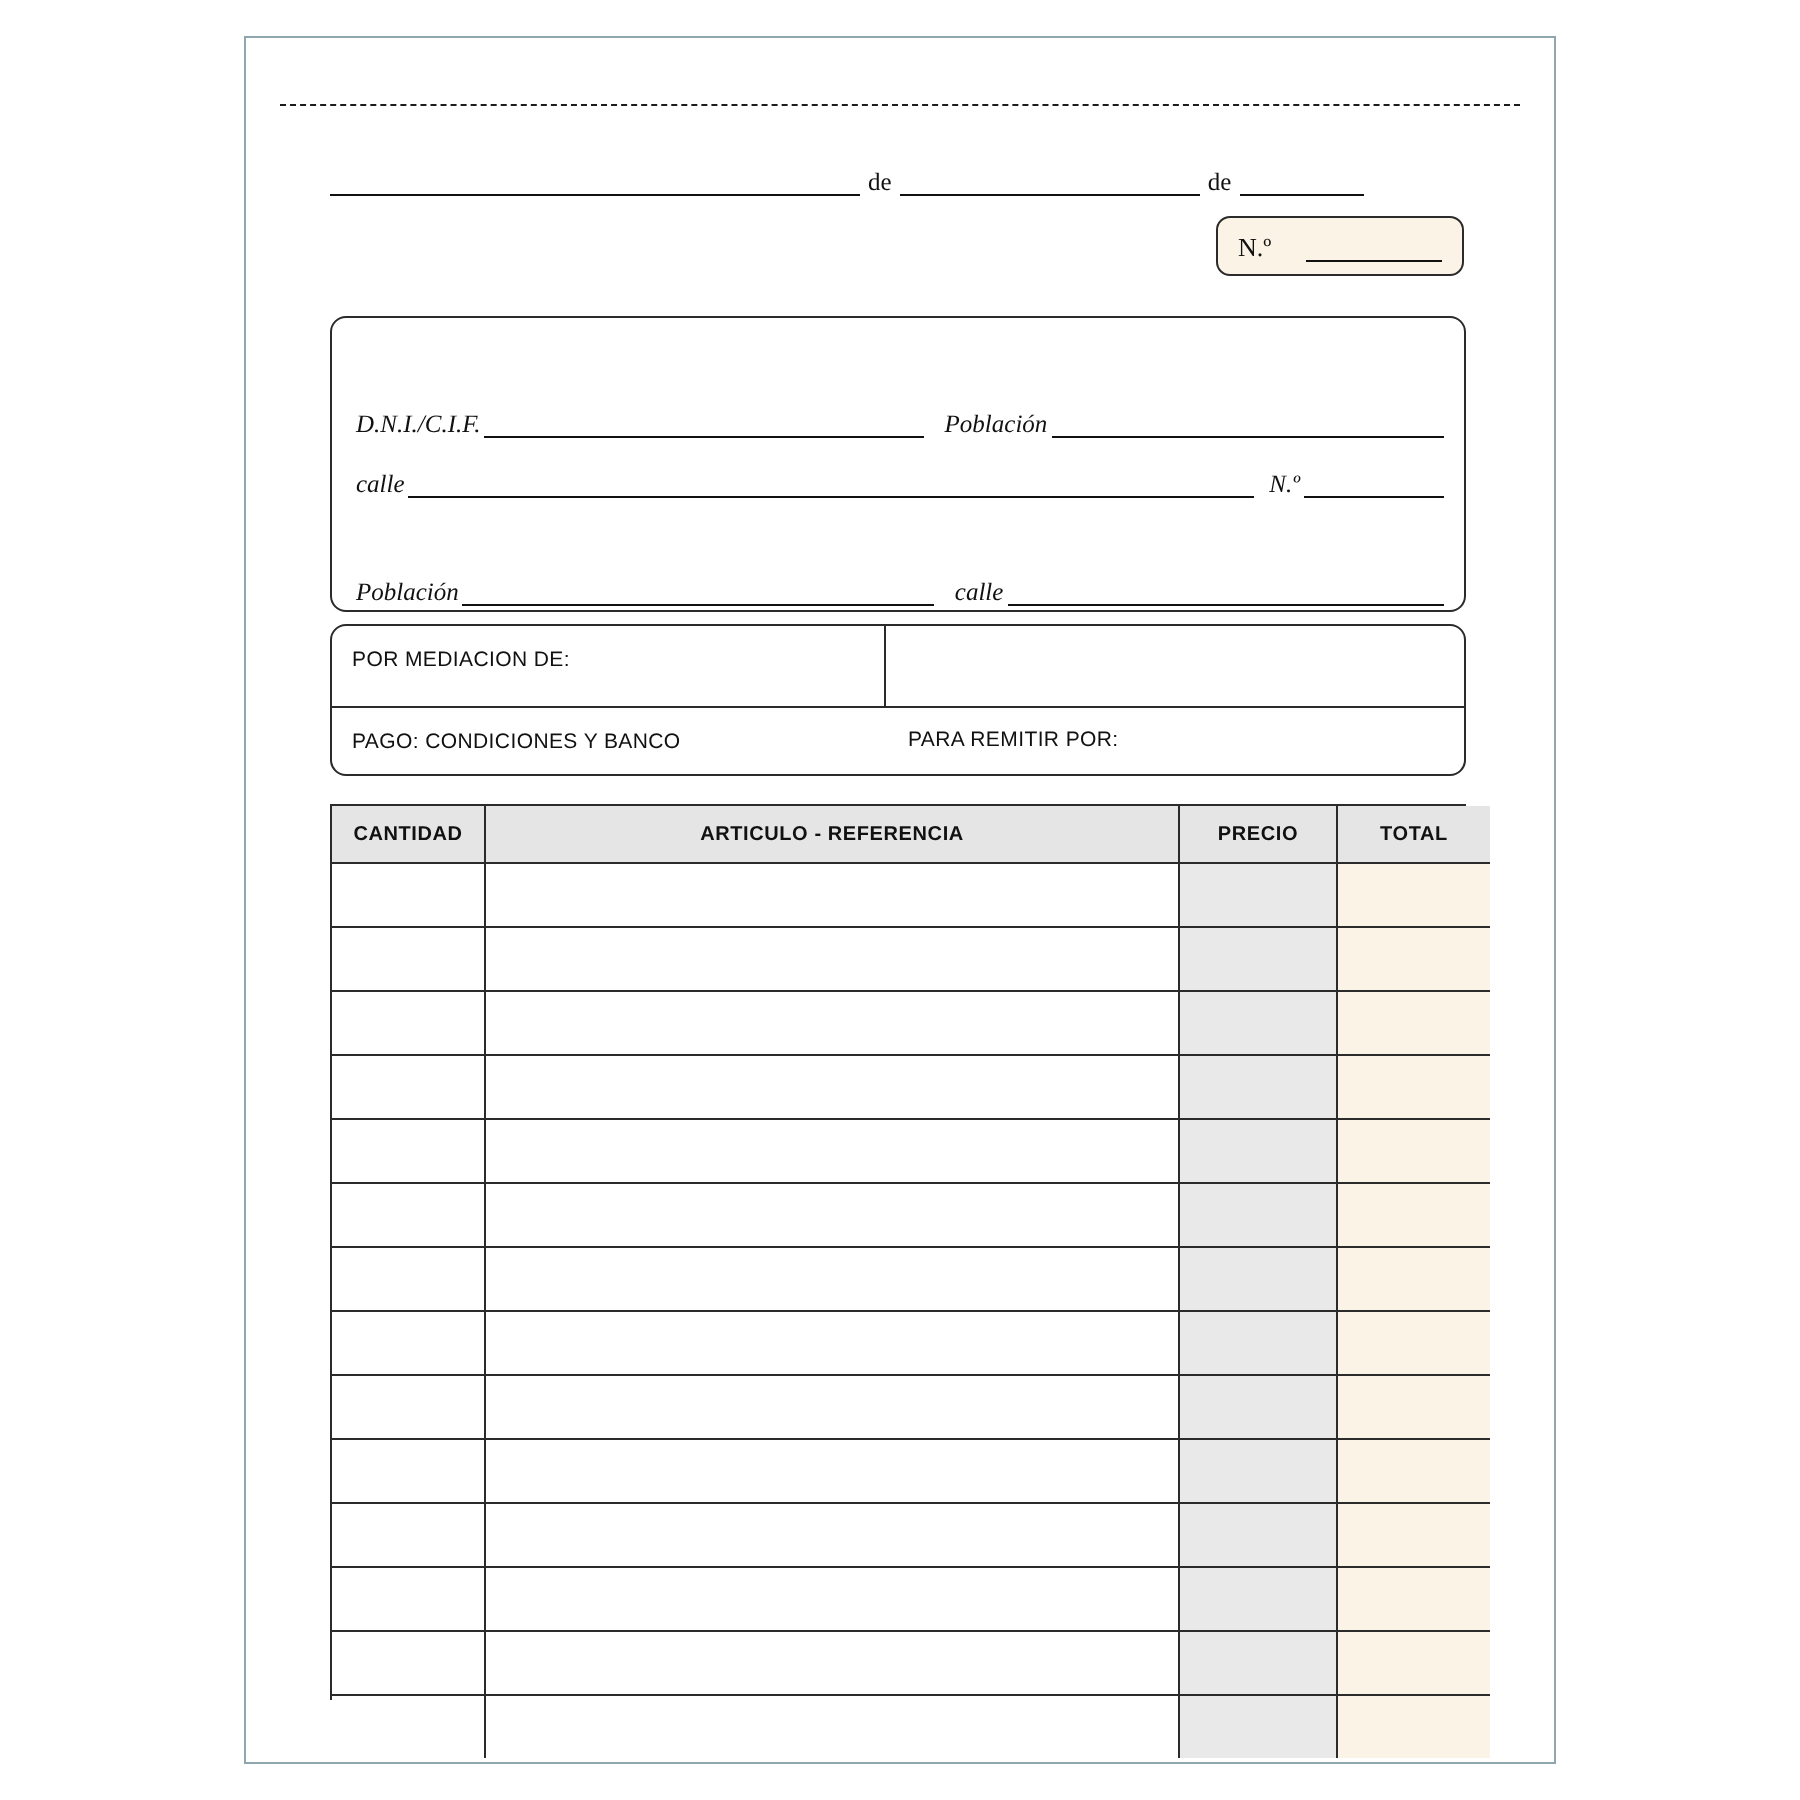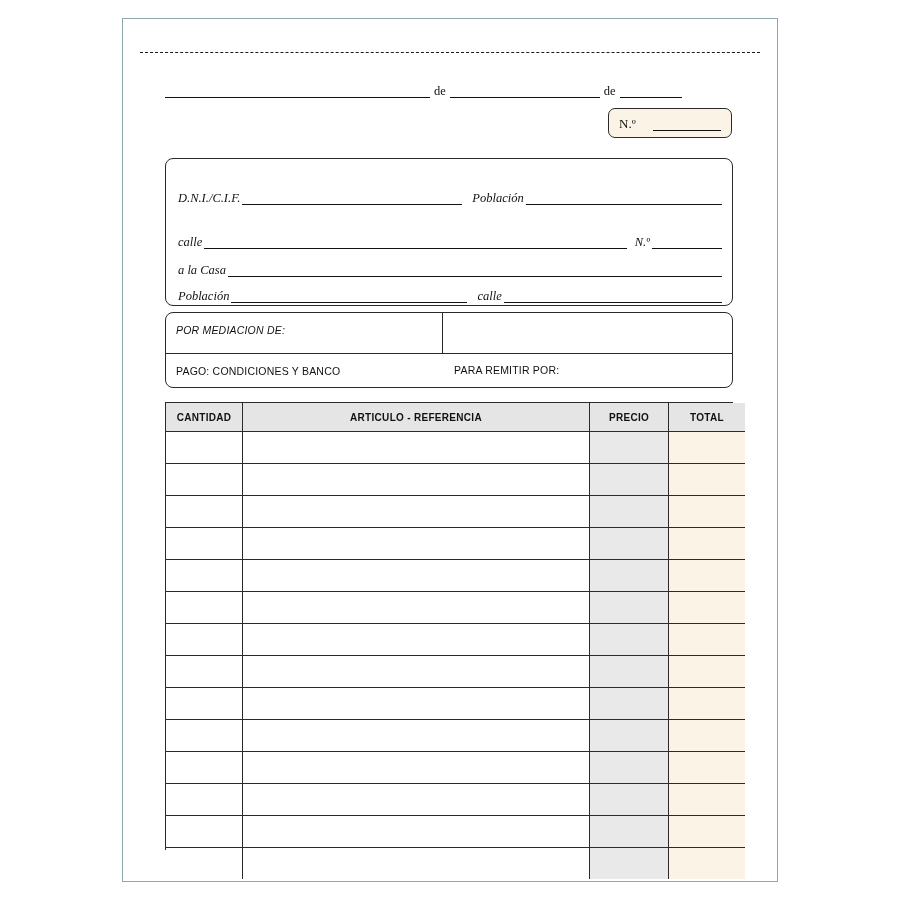--- a/index.html
+++ b/index.html
@@ -138,21 +138,21 @@
     align-items: flex-end;
     font-size: 12.5px;
     color: #111;
     font-family: "Liberation Serif", serif;
     font-style: italic;
   }
   .cl-row .lbl { white-space: nowrap; padding-right: 2px; line-height: 13px; }
   .cl-row .rule { border-bottom: 1.2px solid #111; height: 13px; }
 
   .cl-r1 { top: 18px; }
-  .cl-r2 { top: 30px; justify-content: center; }
+  .cl-r2 { top: 44px; justify-content: center; }
   .cl-r3 { top: 74px; }
   .cl-r4 { top: 102px; }
   .cl-r5 { top: 128px; }
 
   
   .med-box {
     position: absolute;
     left: 165px;
     top: 312px;
     width: 568px;
@@ -176,21 +176,21 @@
     height: 40px;
     border-left: 1.3px solid #2b2b2b;
   }
   .med-lbl {
     position: absolute;
     font-size: 10.5px;
     color: #111;
     letter-spacing: 0.2px;
     font-family: "Liberation Sans", sans-serif;
   }
-  .med-lbl.a { left: 10px; top: 11px; font-style: italic; }
+  .med-lbl.a { left: 10px; top: 11px; }
   .med-lbl.b { left: 288px; top: 11px; margin-top: 40px; }
   .med-lbl.c { left: 10px; top: 52px; text-align: center; }
 
   
   .table-box {
     position: absolute;
     left: 165px;
     top: 402px;
     width: 568px;
     height: 448px;
@@ -266,24 +266,20 @@
       <span class="rule" style="flex:1;"></span>
     </div>
 
     <div class="cl-row cl-r3" style="width:544px;">
       <span class="lbl">calle</span>
       <span class="rule" style="flex:1;"></span>
       <span class="lbl" style="padding-left:8px;">N.º</span>
       <span class="rule" style="width:70px;"></span>
     </div>
 
-    <div class="cl-row cl-r4" style="width:544px;">
-      <span class="lbl">a la Casa</span>
-      <span class="rule" style="flex:1;"></span>
-    </div>
 
     <div class="cl-row cl-r5" style="width:544px;">
       <span class="lbl">Población</span>
       <span class="rule" style="width:236px;"></span>
       <span class="lbl" style="padding-left:10px;">calle</span>
       <span class="rule" style="flex:1;"></span>
     </div>
 
   </div>
 

